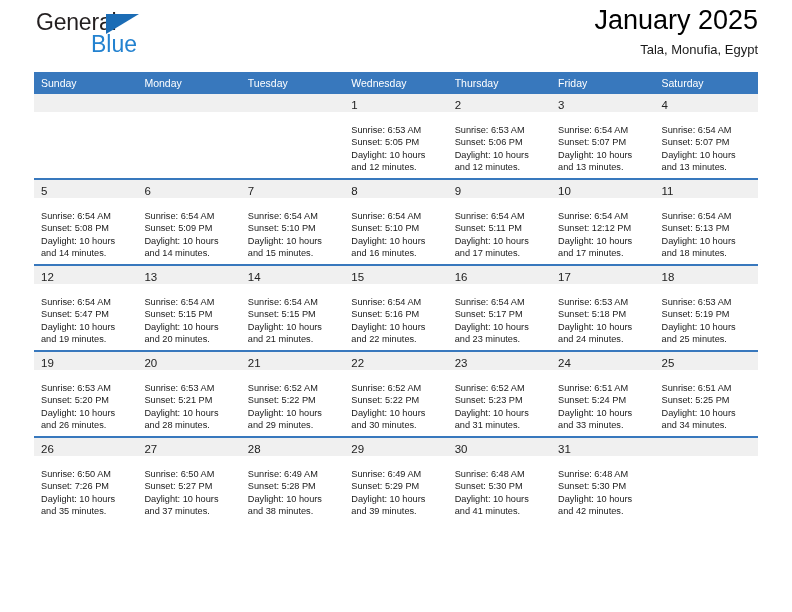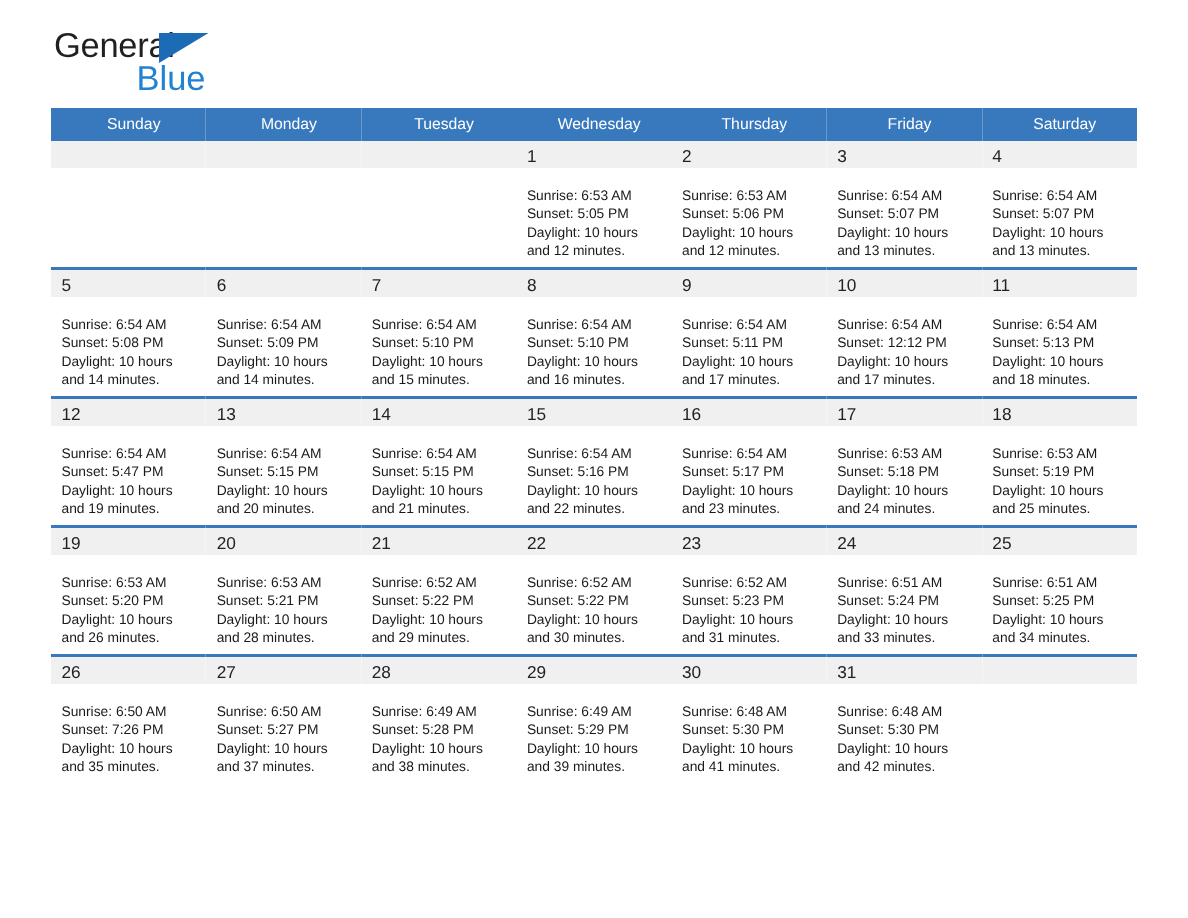--- a/index.html
+++ b/index.html
@@ -25,21 +25,21 @@
   
   .header {
     height: 72px;
     position: relative;
     display: flex;
     align-items: flex-start;
     justify-content: space-between;
   }
   .brand {
     position: relative;
-    margin-top: 16px;
+    margin-top: 8px;
     width: 200px;
     height: 52px;
   }
   .brand-general {
     font-size: 23px;
     color: #231f20;
     letter-spacing: -0.2px;
     line-height: 25px;
     display: block;
     position: absolute;
@@ -86,21 +86,21 @@
   .calendar {
     width: 724px;
     border-collapse: collapse;
     table-layout: fixed;
   }
   .calendar th {
     background: #3878bd;
     color: #ffffff;
     font-size: 10.5px;
     font-weight: normal;
-    text-align: center;
+    text-align: left;
     padding: 5px 0 5px 7px;
     height: 11px;
     border: none;
   }
   .calendar td {
     vertical-align: top;
     padding: 0;
     border: none;
     width: 103.4px;
     border-top: 2px solid #3878bd;
@@ -143,20 +143,24 @@
 <div class="page">
 
   <div class="header">
 
     <div class="brand">
       <span class="brand-general">General</span>
       <span class="brand-triangle"></span>
       <span class="brand-blue">Blue</span>
     </div>
 
+    <div class="titleblock">
+      <div class="cal-title">January 2025</div>
+      <div class="cal-subtitle">Tala, Monufia, Egypt</div>
+    </div>
 
   </div>
 
   <table class="calendar">
     <thead>
       <tr id="weekday-row">
           <th>Sunday</th>
           <th>Monday</th>
           <th>Tuesday</th>
           <th>Wednesday</th>

